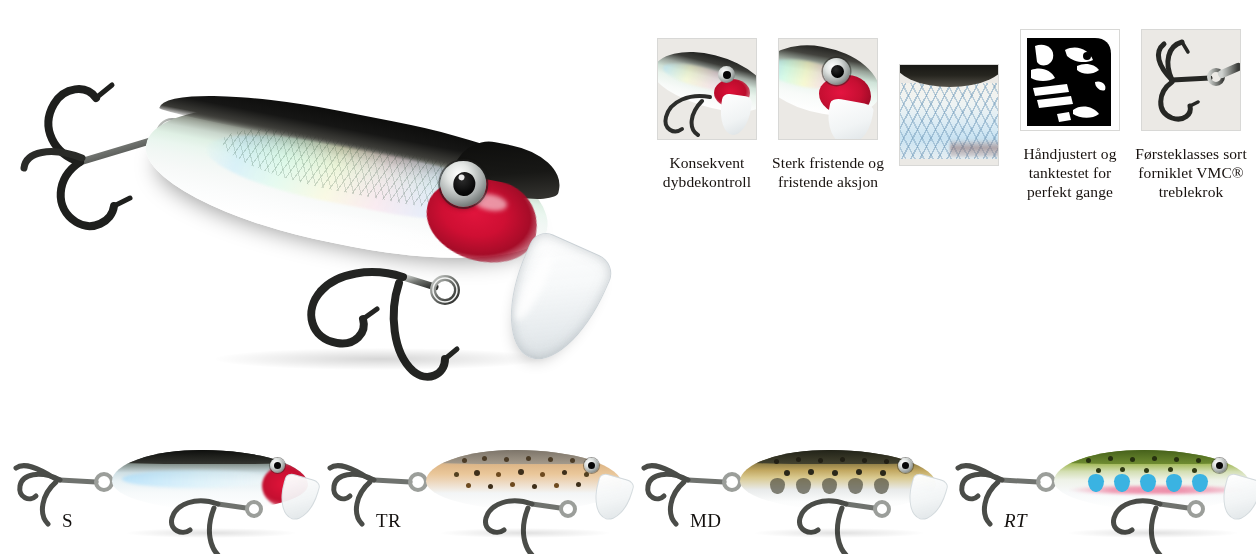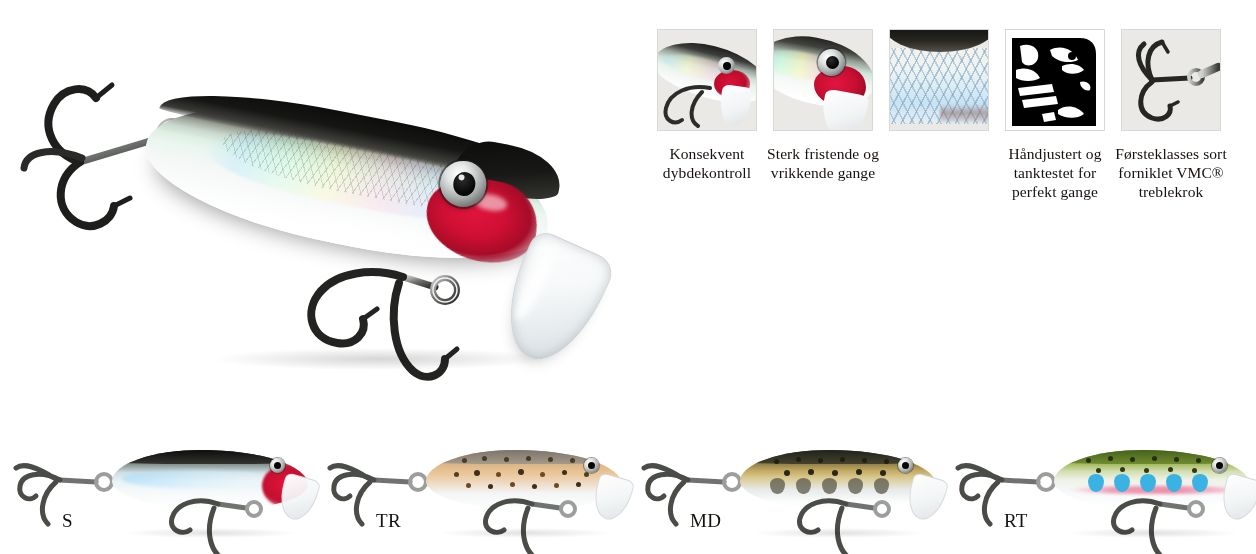--- a/index.html
+++ b/index.html
@@ -185,20 +185,22 @@
     background: radial-gradient(ellipse at center, rgba(0,0,0,0.16) 0%, rgba(0,0,0,0) 72%);
   }
 
   
   .features {
     position: absolute;
     left: 649px;
     top: 29px;
     width: 600px;
     display: flex;
+    gap: 5px;
+    align-items: center;
   }
   .feature {
     width: 116px;
     display: flex;
     flex-direction: column;
     align-items: center;
   }
   .feature-thumb {
     width: 98px;
     height: 100px;
@@ -453,21 +455,21 @@
 
   <div class="feature">
     <div class="feature-thumb">
       <div class="t2-body"></div>
       <div class="t2-foil"></div>
       <div class="t2-red"></div>
       <div class="t2-eye"></div>
       <div class="t2-pupil"></div>
       <div class="t2-lip"></div>
     </div>
-    <div class="feature-caption">Sterk fristende og vrikkende gange</div>
+    <div class="feature-caption">Sterk fristende og fristende aksjon</div>
   </div>
 
   <div class="feature">
     <div class="feature-thumb">
       <div class="t3-scales"></div>
       <div class="t3-dark"></div>
       <div class="t3-band"></div>
     </div>
   </div>
 
@@ -651,21 +653,21 @@
           <circle cx="92" cy="21" r="7" fill="none" stroke="#9b9e9a" stroke-width="4"></circle>
           <path d="M56 16 C 34 8, 14 16, 10 30 C 7 42, 20 48, 28 42" stroke="#4a4c48" stroke-width="5" fill="none" stroke-linecap="round"></path>
           <path d="M52 20 C 44 40, 46 62, 62 72" stroke="#4a4c48" stroke-width="5" fill="none" stroke-linecap="round"></path>
         </svg>
       </div>
       <div class="v-shadow"></div>
     </div>
     <div class="variant-label">TR</div>
   </div>
 
-  <div class="variant" style="left:942px;">
+  <div class="variant" style="left:942px;font-style:italic;">
     <div class="v-stage">
       <div class="hook" style="left:-36px; top:24px;">
         <svg width="110" height="76" viewBox="0 0 110 76">
           <path d="M56 24 L 92 26" stroke="#6f726e" stroke-width="5" fill="none" stroke-linecap="round"></path>
           <circle cx="100" cy="26" r="8" fill="none" stroke="#9b9e9a" stroke-width="4"></circle>
           <path d="M56 24 C 36 14, 18 18, 16 30 C 14 42, 26 46, 32 40" stroke="#4a4c48" stroke-width="5" fill="none" stroke-linecap="round"></path>
           <path d="M52 26 C 38 38, 34 58, 44 68" stroke="#4a4c48" stroke-width="5" fill="none" stroke-linecap="round"></path>
           <path d="M50 22 C 34 12, 20 6, 12 12" stroke="#4a4c48" stroke-width="5" fill="none" stroke-linecap="round"></path>
         </svg>
       </div>

